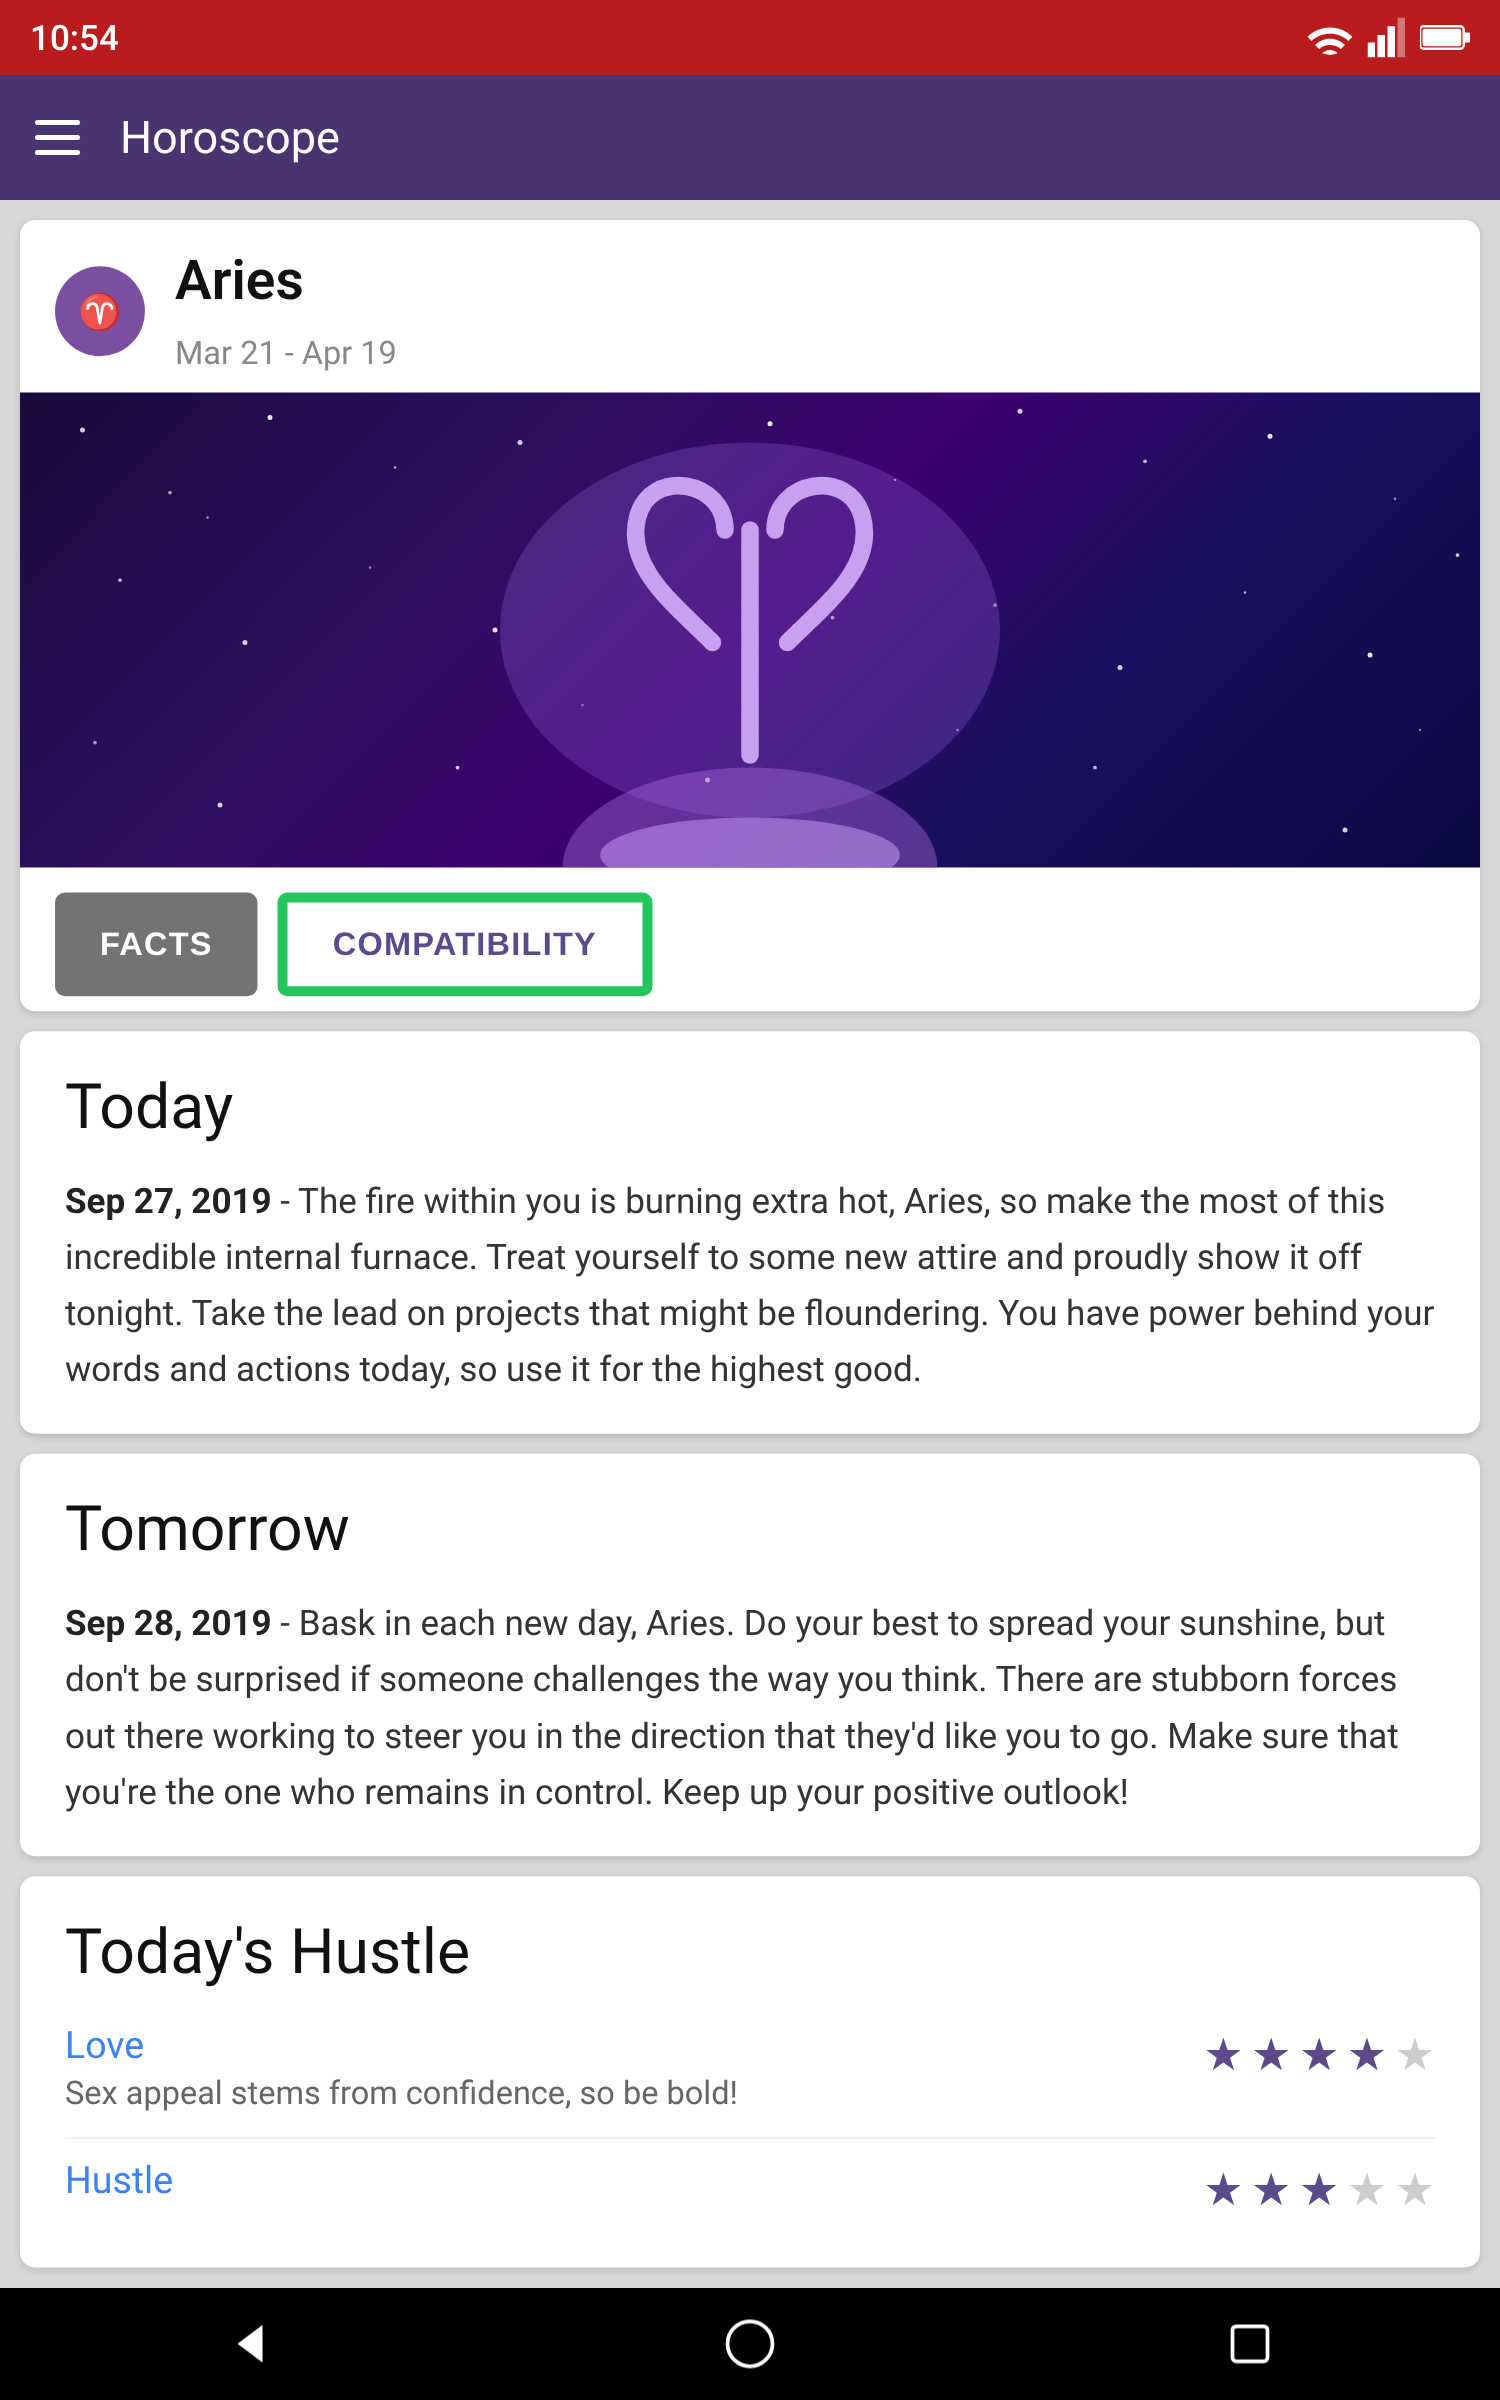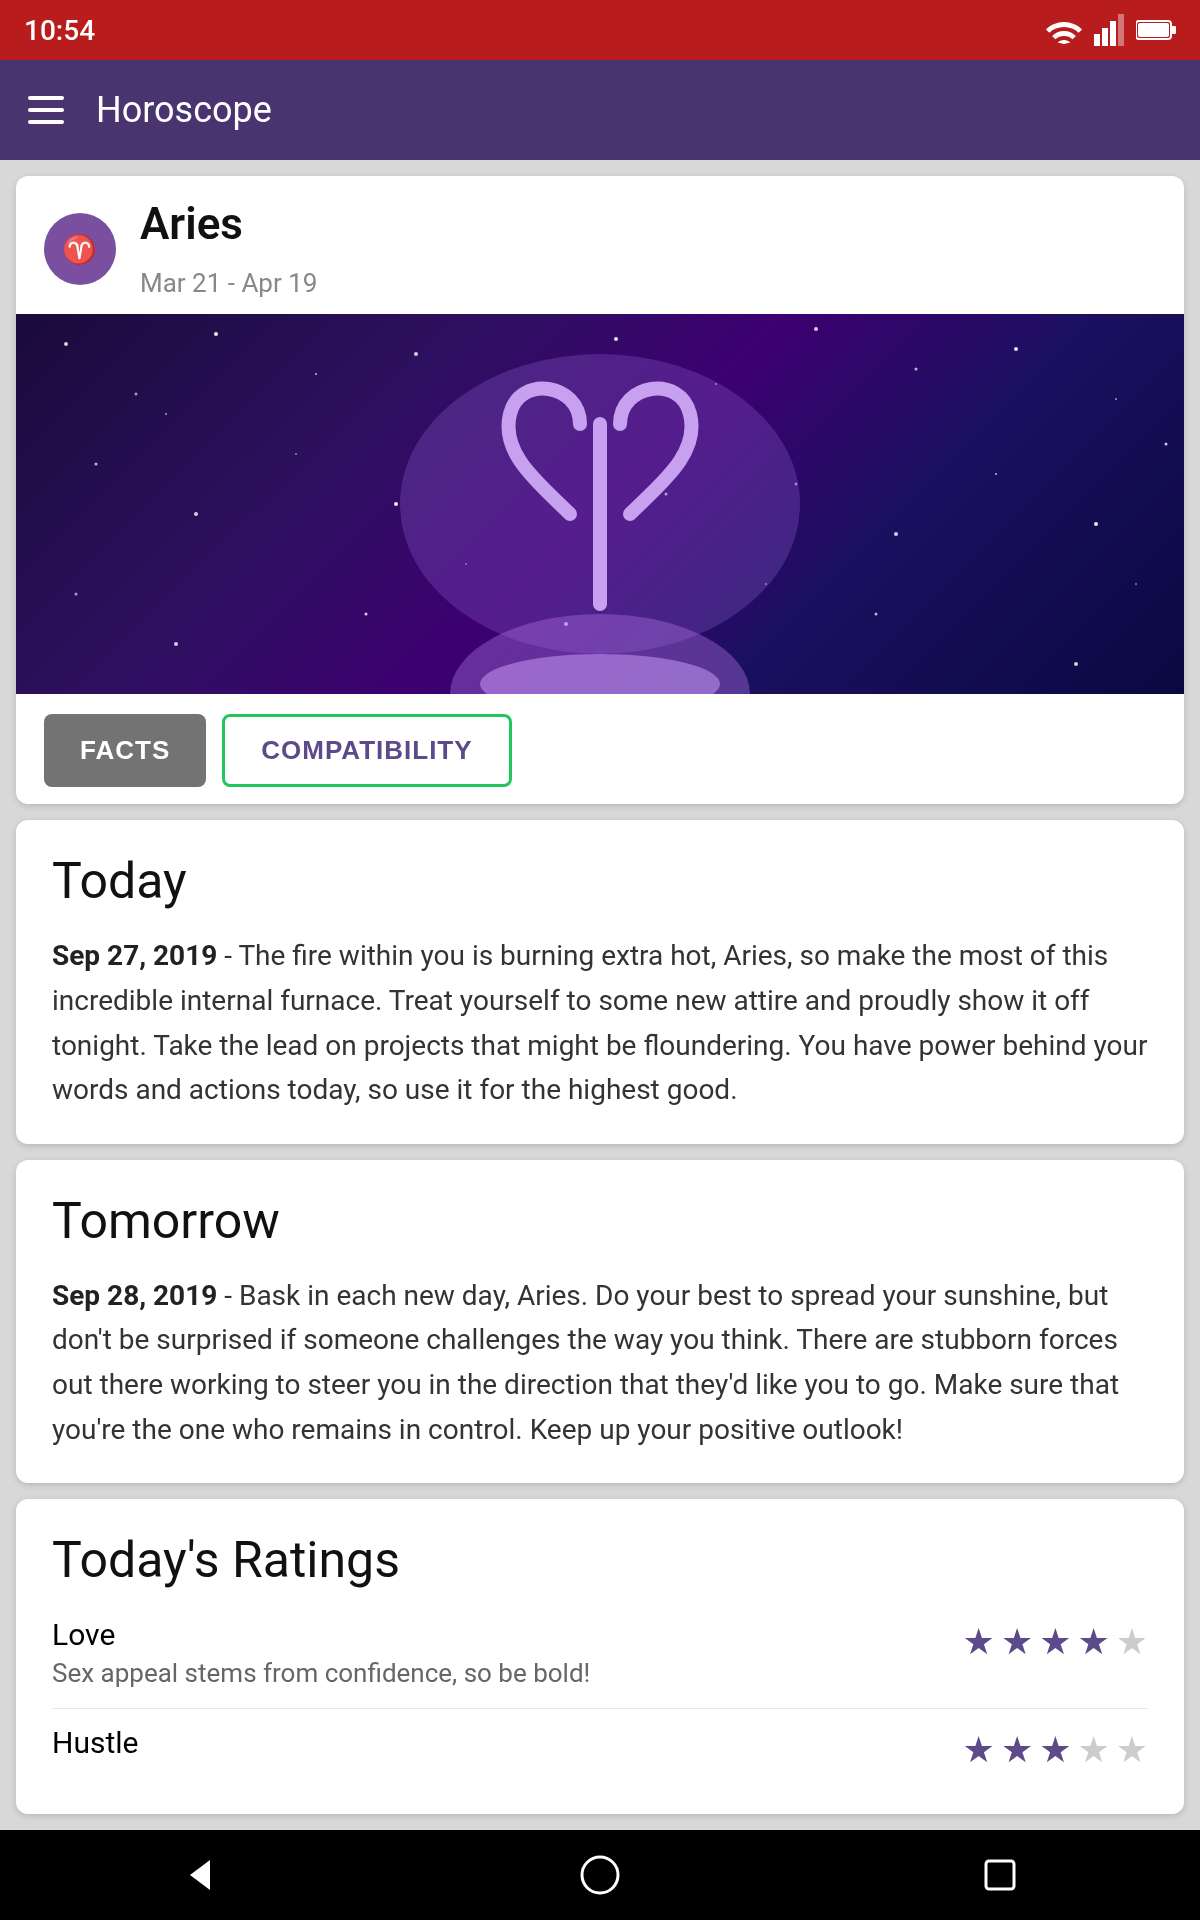--- a/index.html
+++ b/index.html
@@ -148,21 +148,21 @@
       letter-spacing: 1px;
       cursor: pointer;
     }
     .btn-facts {
       background: #737373;
       color: white;
     }
     .btn-compatibility {
       background: transparent;
       color: #5c4a8a;
-      border: 3px solid #22c55e;
+      border: 8px solid #22c55e;
     }
 
     
     .horoscope-card {
       padding: 32px 36px;
     }
     .horoscope-title {
       font-size: 50px;
       font-weight: 400;
       color: #111;
@@ -193,21 +193,21 @@
       display: flex;
       align-items: flex-start;
       justify-content: space-between;
       margin-bottom: 20px;
     }
     .rating-info {
       flex: 1;
     }
     .rating-label {
       font-size: 30px;
-      color: #000000;
+      color: #3b82f6;
       margin-bottom: 6px;
     }
     .rating-desc {
       font-size: 26px;
       color: #666;
     }
     .stars-container {
       display: flex;
       gap: 6px;
       align-items: center;
@@ -366,21 +366,21 @@
   </div>
 
   <div class="card horoscope-card">
     <div class="horoscope-title">Tomorrow</div>
     <div class="horoscope-text">
       <span class="horoscope-date">Sep 28, 2019</span><span> - Bask in each new day, Aries. Do your best to spread your sunshine, but don't be surprised if someone challenges the way you think. There are stubborn forces out there working to steer you in the direction that they'd like you to go. Make sure that you're the one who remains in control. Keep up your positive outlook!</span>
     </div>
   </div>
 
   <div class="card ratings-card">
-    <div class="ratings-title">Today's Ratings</div>
+    <div class="ratings-title">Today's Hustle</div>
 
     <div class="rating-row">
       <div class="rating-info">
         <div class="rating-label">Love</div>
         <div class="rating-desc">Sex appeal stems from confidence, so be bold!</div>
       </div>
       <div class="stars-container">
         <span class="star-filled">★</span>
         <span class="star-filled">★</span>
         <span class="star-filled">★</span>

